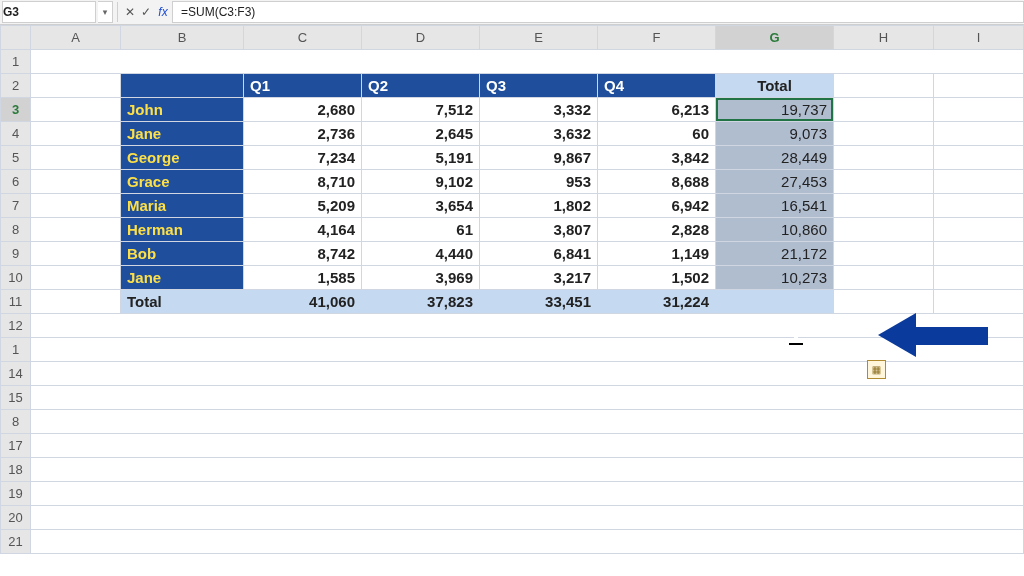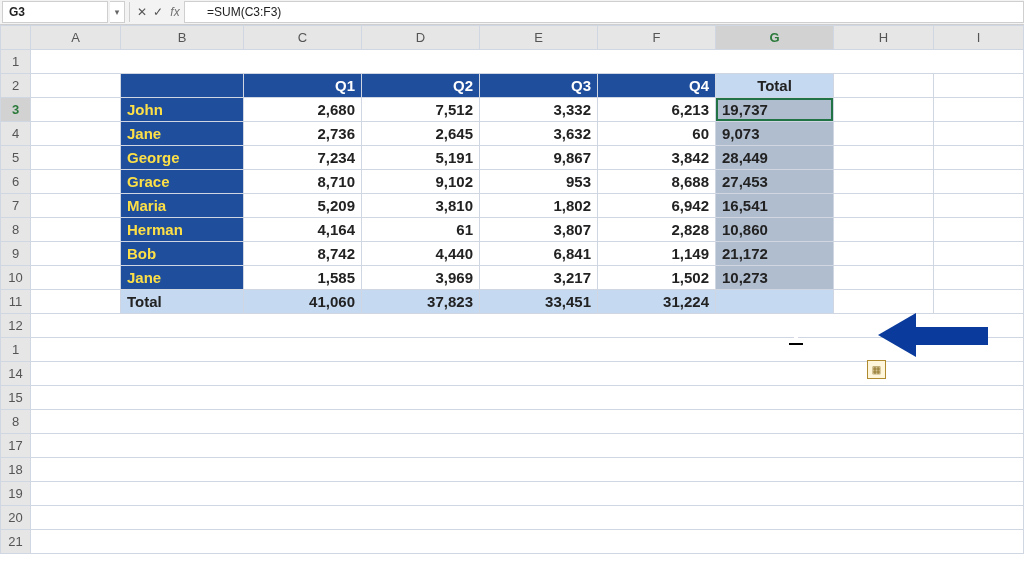--- a/index.html
+++ b/index.html
@@ -12,46 +12,46 @@
     --gray-sel:#b0bdcf;
     --arrow:#0a3a9b;
     --fbar:#f3f3f3;
     font-family:"Segoe UI",Arial,sans-serif;
     font-size:13px;
     color:#222;
   }
   body{margin:0;background:#fff;width:1024px;height:576px;overflow:hidden;}
   
   .fbar{display:flex;align-items:center;height:24px;background:var(--fbar);border-bottom:1px solid #cfcfcf;font-size:12px;}
-  .fbar .namebox{width:92px;height:20px;margin:0 2px;background:#fff;border:1px solid #cfcfcf;padding:0 6px;display:flex;align-items:center;font-weight:600;}
+  .fbar .namebox{width:92px;height:20px;margin:0 2px;background:#fff;border:1px solid #cfcfcf;padding:0 0;display:flex;align-items:center;font-weight:600;}
   .fbar .drop{width:14px;height:20px;border:1px solid #cfcfcf;border-left:none;background:#fff;display:flex;align-items:center;justify-content:center;color:#666;font-size:9px;}
   .fbar .sep{width:1px;height:20px;background:#cfcfcf;margin:0 4px;}
   .fbar .icon{width:16px;text-align:center;color:#555;}
-  .fbar .fx{font-style:italic;color:#737373;width:18px;text-align:center;}
-  .fbar .formula{flex:1;height:20px;background:#fff;border:1px solid #cfcfcf;padding:0 22px;display:flex;align-items:center;color:#222;}
+  .fbar .fx{font-style:italic;color:#1d4ed8;width:18px;text-align:center;}
+  .fbar .formula{flex:1;height:20px;background:#fff;border:1px solid #cfcfcf;padding:0 8px;display:flex;align-items:center;color:#222;}
 
   
   .sheet{position:relative;}
   table.grid{border-collapse:collapse;table-layout:fixed;width:1024px;}
   table.grid th,table.grid td{border:1px solid var(--grid-border);height:24px;box-sizing:border-box;padding:0 6px;white-space:nowrap;overflow:hidden;}
   table.grid th{background:var(--header-bg);font-weight:400;color:#555;}
   th.corner{width:30px;background:#eee;}
   th.colh{text-align:center;}
   th.rowh{width:30px;text-align:center;background:var(--header-bg);color:#555;}
   th.colh.sel,th.rowh.sel{background:#d2d2d2;color:#2b7a3b;font-weight:600;}
   col.cA{width:90px;} col.cB{width:123px;} col.cC,col.cD,col.cE,col.cF{width:118px;}
   col.cG{width:118px;} col.cH{width:100px;} col.cI{width:90px;}
   td{font-size:15px;}
   td.num{text-align:right;font-weight:700;}
-  .hdrcell{background:var(--blue-dark);color:#fff;font-weight:700;text-align:right;}
+  .hdrcell{background:var(--blue-dark);color:#fff;font-weight:700;text-align:left;}
   .namecell{background:var(--blue-dark);color:#fde047;font-weight:700;text-align:left;}
   .totalrow{background:var(--blue-light);font-weight:700;}
   .totalrow.num{text-align:right;}
   .totcolhdr{background:var(--blue-light);font-weight:700;text-align:center;}
-  .totcol{background:var(--gray-sel);font-weight:700;}
+  .totcol{background:var(--gray-sel);text-align:right;font-weight:400;}
   .totcol-last{background:var(--blue-light);}
   td.empty{background:#fff;}
   
   .activecell{box-shadow:inset 0 0 0 2px #217346;}
   
   .arrow{position:absolute;top:288px;left:878px;width:110px;height:44px;pointer-events:none;}
   .arrow .body{position:absolute;left:38px;top:14px;width:72px;height:18px;background:var(--arrow);}
   .arrow .head{position:absolute;left:0;top:0;width:0;height:0;border-top:22px solid transparent;border-bottom:22px solid transparent;border-right:38px solid var(--arrow);}
   
   .autofill{position:absolute;left:867px;top:335px;width:17px;height:17px;border:1px solid #b08a2e;background:#fff6dc;font-size:10px;display:flex;align-items:center;justify-content:center;color:#8a6d1f;}
@@ -169,21 +169,21 @@
     <td class="num">8,688</td>
     <td class="totcol">27,453</td>
     <td class="empty"></td>
           <td class="empty"></td>
   </tr>
   <tr>
     <th class="rowh">7</th>
     <td class="empty"></td>
     <td class="namecell">Maria</td>
     <td class="num">5,209</td>
-    <td class="num">3,810</td>
+    <td class="num">3,654</td>
     <td class="num">1,802</td>
     <td class="num">6,942</td>
     <td class="totcol">16,541</td>
     <td class="empty"></td>
           <td class="empty"></td>
   </tr>
   <tr>
     <th class="rowh">8</th>
     <td class="empty"></td>
     <td class="namecell">Herman</td>

